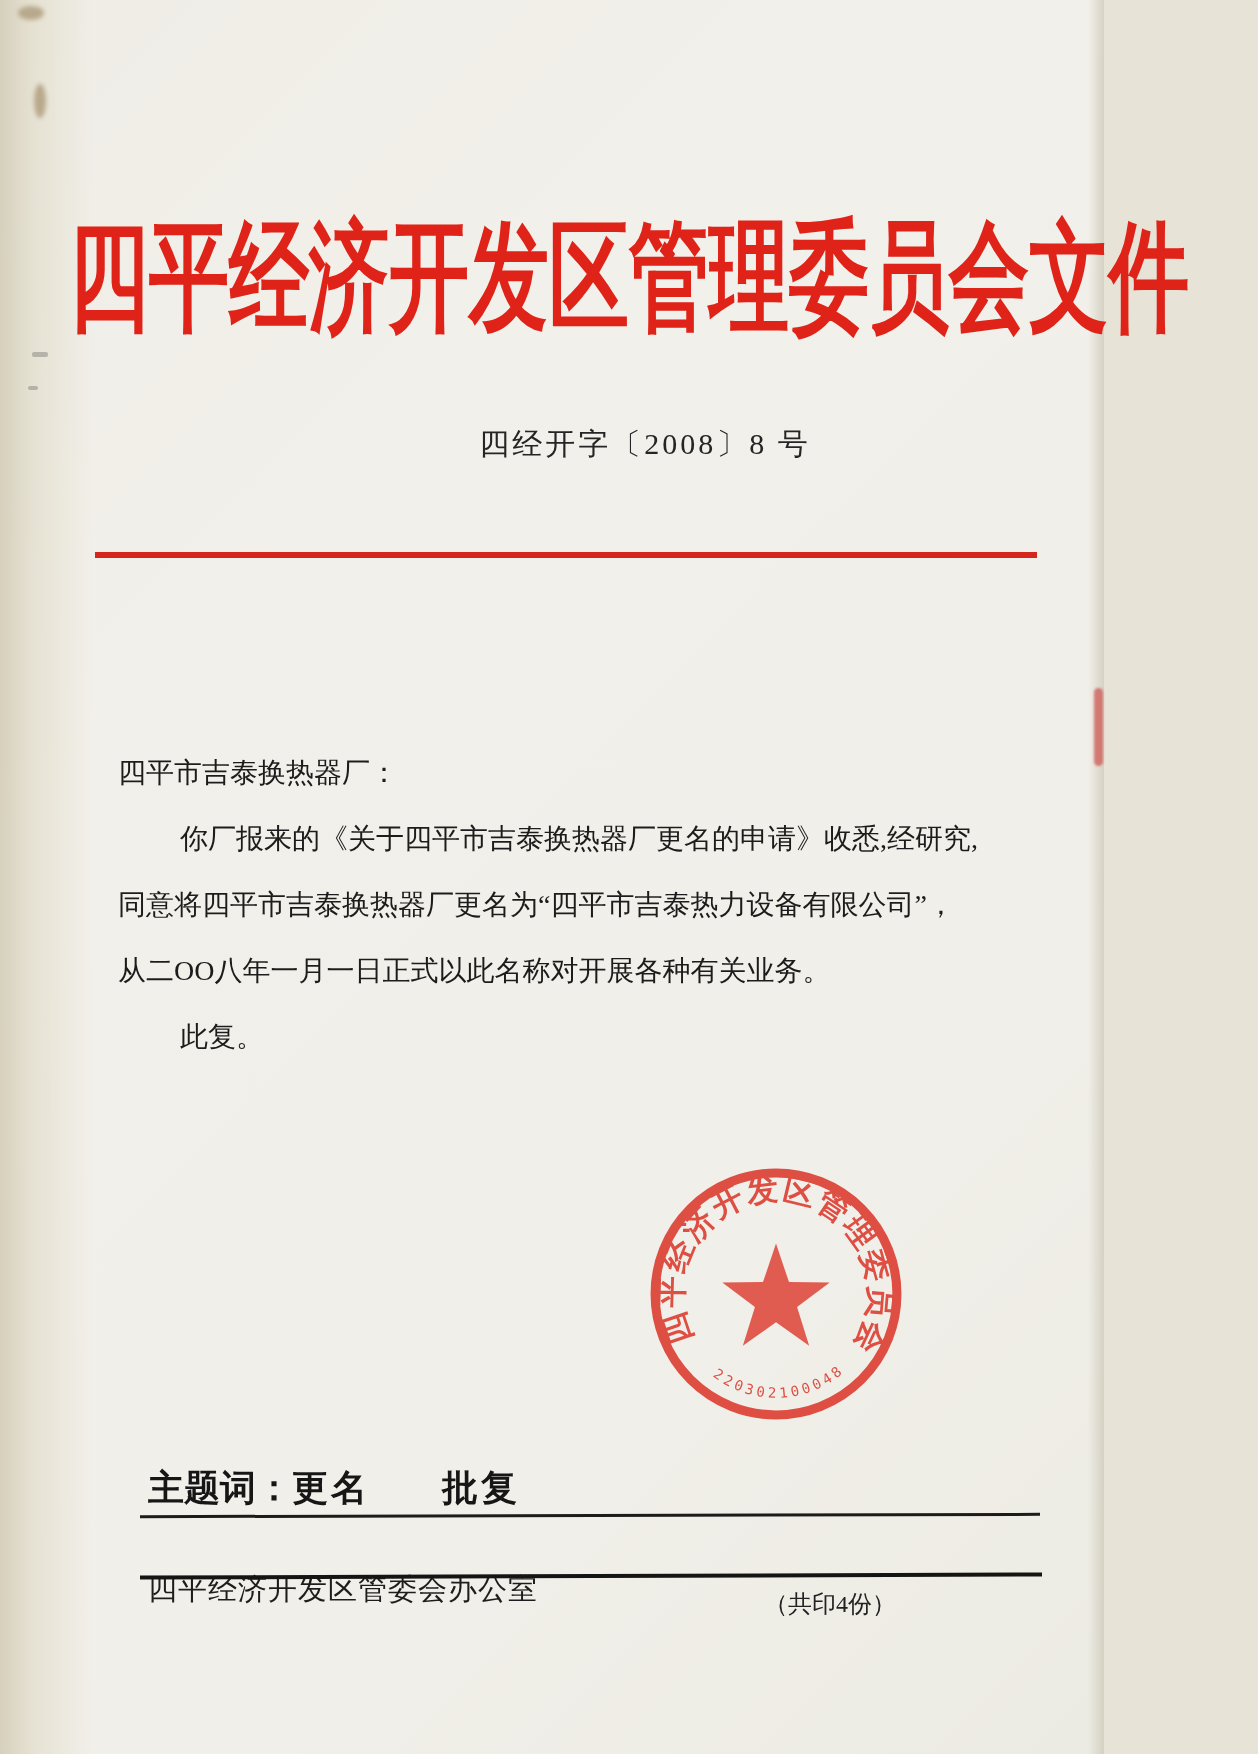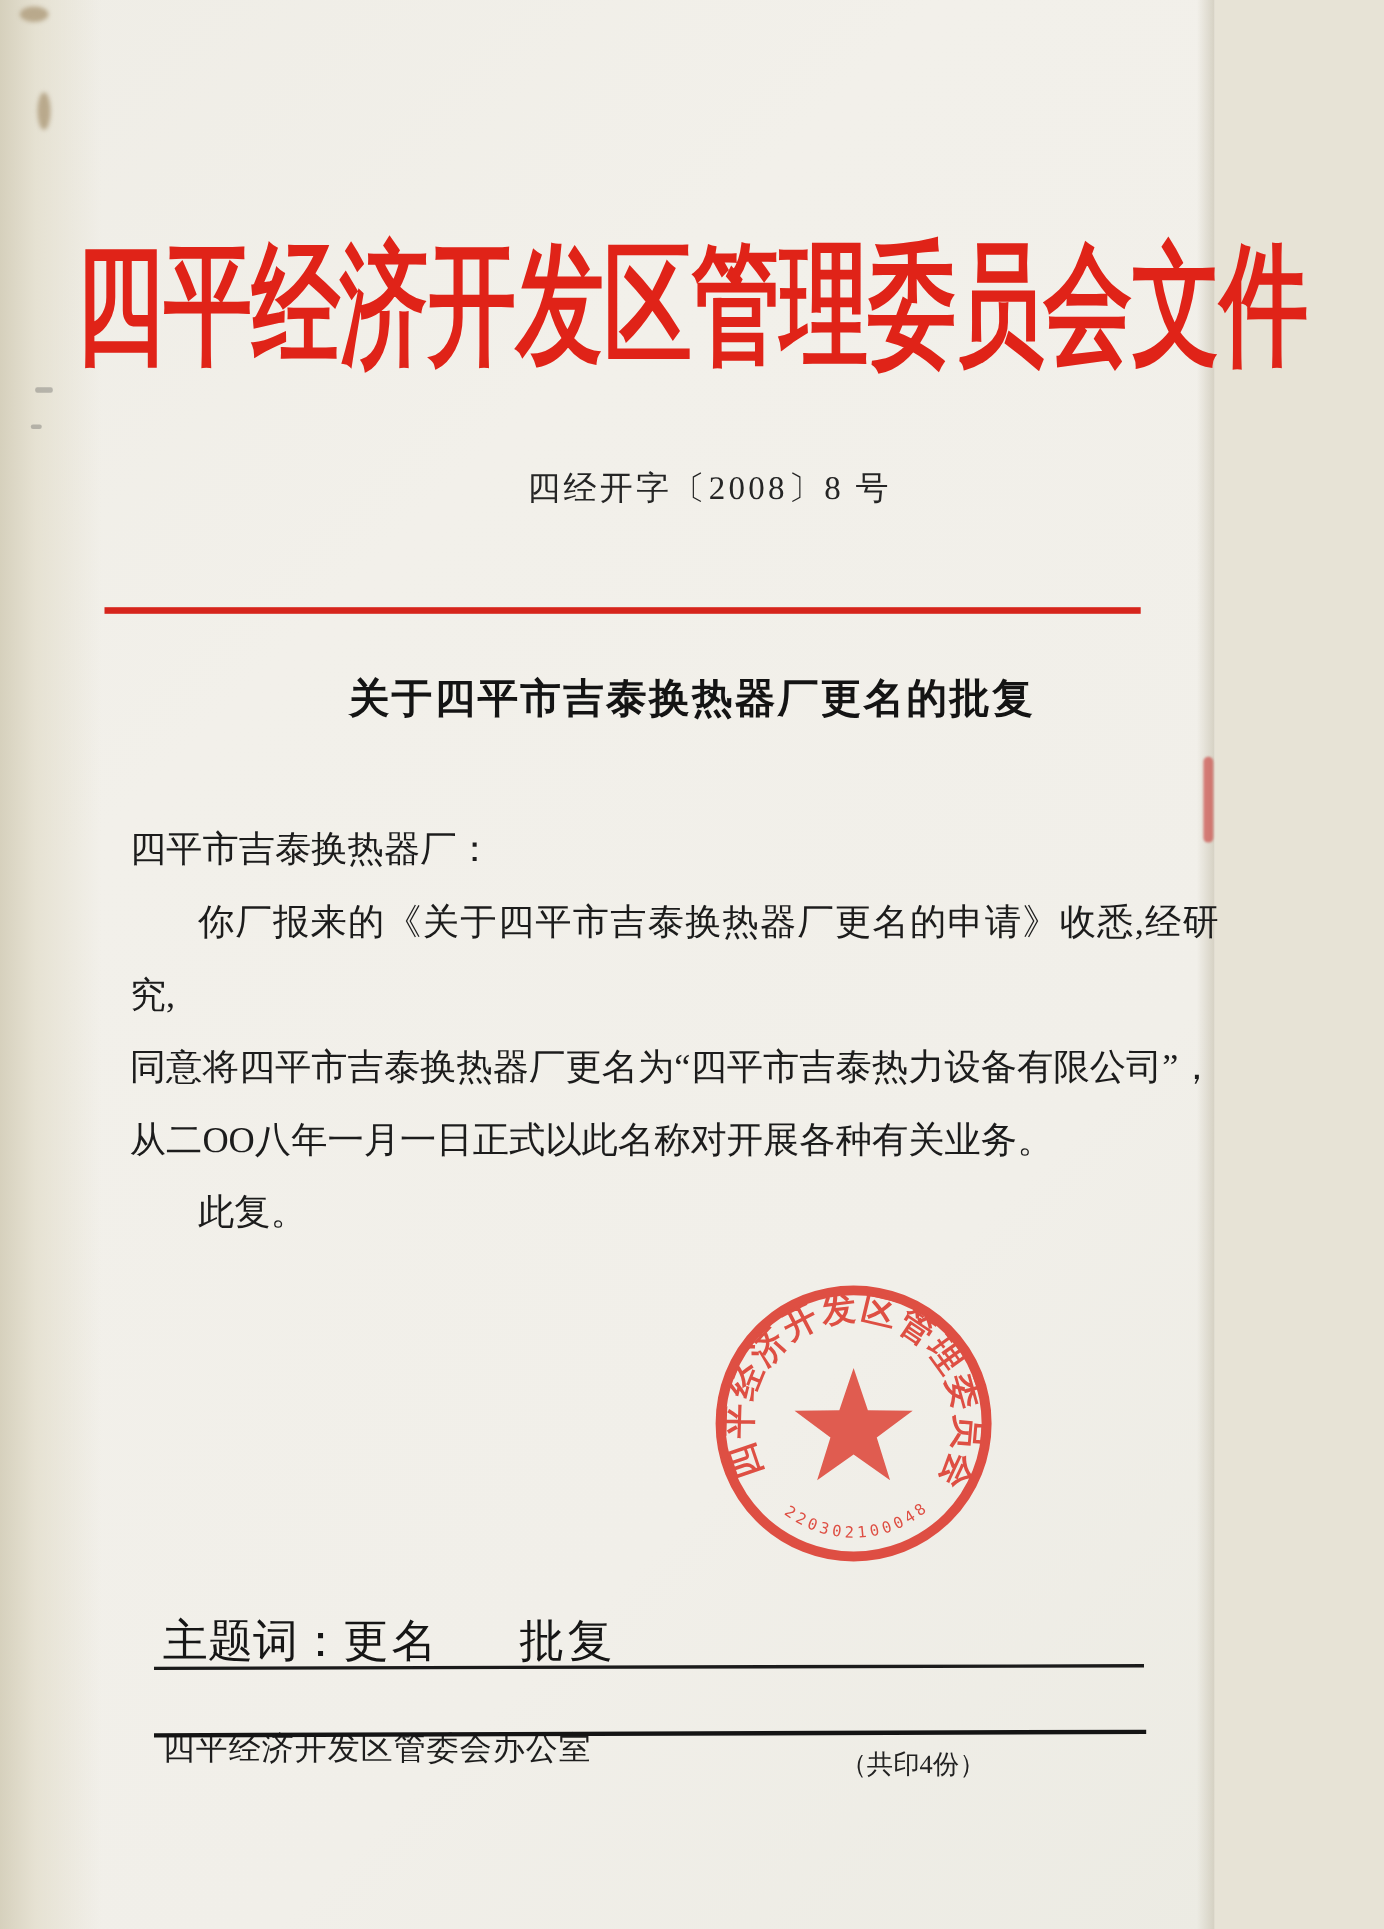--- a/index.html
+++ b/index.html
@@ -46,40 +46,40 @@
     position:absolute;left:95px;top:552px;width:942px;height:6px;
   }
   .doc-title{
     position:absolute;left:0;top:610px;width:1258px;
     text-align:center;font-size:37px;font-weight:bold;color:#141414;
     font-family:"Liberation Sans","DejaVu Sans",sans-serif;
     letter-spacing:2px;
   }
   .content{
     position:absolute;left:118px;top:740px;width:990px;
-    font-size:33px;color:#1c1c1c;line-height:66px;
+    font-size:28px;color:#1c1c1c;line-height:66px;
   }
   .salutation{white-space:nowrap;}
   .body-text{white-space:pre-wrap;text-indent:62px;text-align:justify;}
   .closing{padding-left:62px;}
 
   .stamp{
     position:absolute;left:645px;top:1163px;width:262px;height:262px;
     opacity:.88;z-index:3;
   }
   .sign-date{
     position:absolute;left:601px;top:1300px;
     font-size:36px;color:#1d1d1d;letter-spacing:1px;z-index:2;
     white-space:nowrap;
   }
   .subject-row{
     position:absolute;left:148px;top:1464px;
     display:flex;align-items:baseline;
     font-family:"Liberation Sans","DejaVu Sans",sans-serif;
-    font-weight:normal;font-size:41px;color:#161616;
+    font-weight:bold;font-size:36px;color:#161616;
   }
   .subject-row .w1{letter-spacing:3px;}
   .subject-row .w2{margin-left:72px;letter-spacing:3px;}
   .rule-black-1{position:absolute;left:140px;top:1514px;width:900px;height:3px;background:#1b1b1b;transform:rotate(-0.15deg);}
   .footer-row{
     position:absolute;left:148px;top:1530px;width:792px;
     display:flex;justify-content:space-between;align-items:baseline;
     color:#1d1d1d;
     margin-top:40px;
   }
@@ -103,21 +103,20 @@
   <div class="gray-mark" style="left:32px;top:352px;width:16px;height:5px;"></div>
   <div class="gray-mark" style="left:28px;top:386px;width:10px;height:4px;"></div>
   <div class="red-smudge"></div>
 
   <div class="header-title" style="color:#e02318;">四平经济开发区管理委员会文件</div>
 
   <div class="doc-number">四经开字〔2008〕8 号</div>
 
   <div class="red-rule" style="background:#d6251c;"></div>
 
-  <div class="doc-title">关于四平市吉泰换热器厂更名的批复</div>
 
   <div class="content">
     <div class="salutation">四平市吉泰换热器厂：</div>
     <div class="body-text">你厂报来的《关于四平市吉泰换热器厂更名的申请》收悉,经研究,
 同意将四平市吉泰换热器厂更名为“四平市吉泰热力设备有限公司”，
 从二OO八年一月一日正式以此名称对开展各种有关业务。</div>
     <div class="closing">此复。</div>
   </div>
 
 

